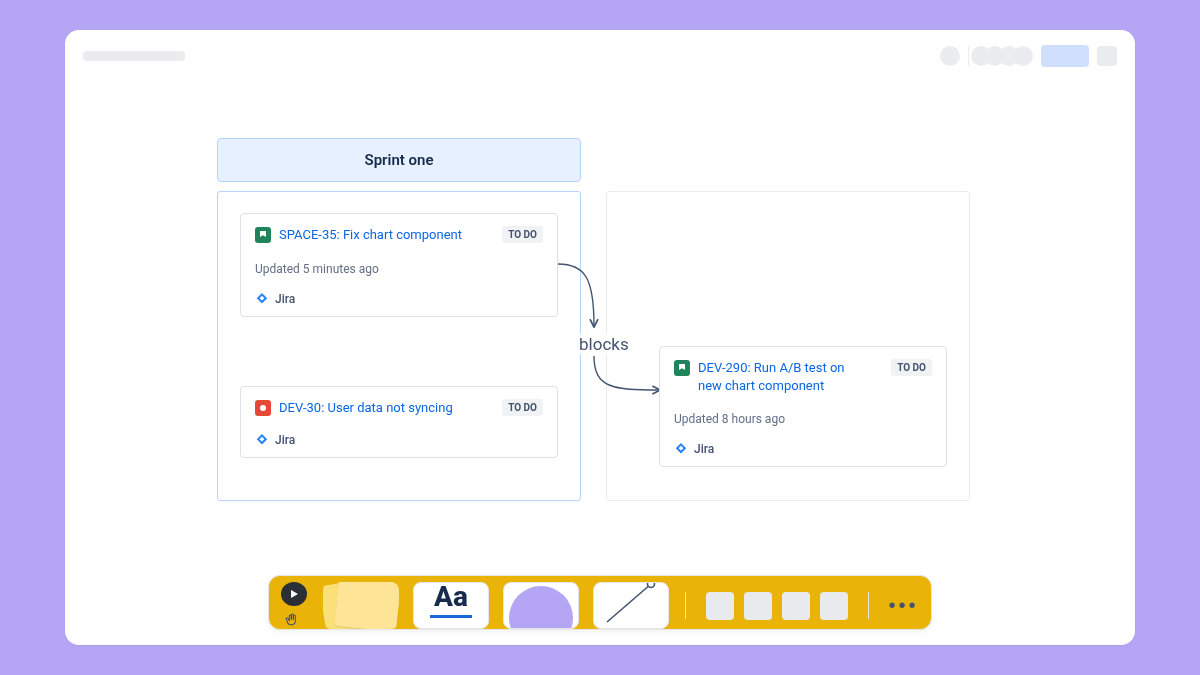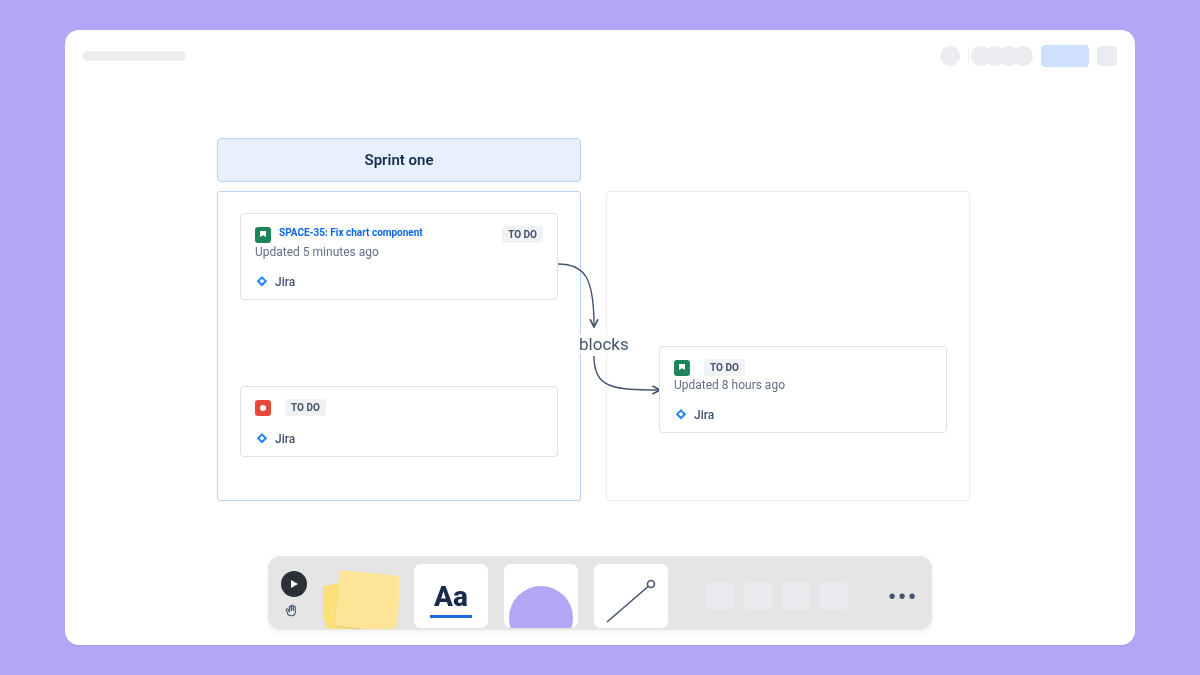--- a/index.html
+++ b/index.html
@@ -93,40 +93,40 @@
     position: absolute;
     width: 318px;
     background: #fff;
     border: 1px solid #dfe1e6;
     border-radius: 4px;
     padding: 12px 14px 10px 14px;
   }
   .card .title-row { display: flex; align-items: flex-start; gap: 8px; }
   .card .title-row .title {
     color: #0c66e4;
-    font-weight: 700;
-    font-size: 10px;
+    font-weight: 400;
+    font-size: 13px;
     line-height: 1.35;
     flex: 1;
     display: block;
   }
   .card .title-row .badge {
     background: #f1f2f4;
     color: #44546f;
     font-size: 10px;
     font-weight: 700;
     padding: 3px 6px;
     border-radius: 3px;
     white-space: nowrap;
-    margin-left: 6px;
+    margin-left: 22px;
   }
   .card .meta {
     color: #626f86;
     font-size: 12px;
-    margin-top: 2px;
+    margin-top: 18px;
   }
   .card .src-row {
     margin-top: 16px;
     display: flex;
     align-items: center;
     gap: 6px;
     color: #44546f;
     font-size: 12px;
     font-weight: 500;
   }
@@ -156,22 +156,22 @@
   }
 
   
   .toolbar {
     position: absolute;
     bottom: 15px;
     left: 50%;
     transform: translateX(-50%);
     display: flex;
     align-items: stretch;
-    height: 74px;
-    background: #e5e5e5;
+    height: 55px;
+    background: #eab308;
     border: 1px solid #e5e7eb;
     border-radius: 12px;
     padding: 6px 10px 0 10px;
     gap: 14px;
     box-shadow: 0 2px 6px rgba(0,0,0,0.06);
   }
   .cursor-group {
     display: flex; flex-direction: column; justify-content: center; gap: 4px;
     padding: 0 2px;
   }
@@ -284,39 +284,41 @@
       </div>
     </div>
 
     <div class="card" style="left:175px; top:308px;">
       <div class="title-row">
         <span class="issue-icon bug">
           <svg width="10" height="10" viewBox="0 0 10 10">
               <circle cx="5" cy="5" r="3" fill="#fff"></circle>
             </svg>
         </span>
+        <span class="title">DEV-30: User data not syncing</span>
         <span class="badge">TO DO</span>
       </div>
       <div class="src-row">
         <span>
           <svg width="14" height="14" viewBox="0 0 32 32">
               <path fill="#2684ff" d="M15.9 2 4 14l12 12 12-12L15.9 2zm0 6.4 5.6 5.6-5.6 5.6L10.3 14l5.6-5.6z"></path>
             </svg>
         </span>
         <span>Jira</span>
       </div>
     </div>
 
     <div class="card" style="left:594px; top:268px; width:288px;">
       <div class="title-row">
         <span class="issue-icon story">
           <svg width="10" height="10" viewBox="0 0 10 10">
               <path d="M2 1 H8 V7 L5 5.3 L2 7 Z" fill="#fff"></path>
             </svg>
         </span>
+        <span class="title">DEV-290: Run A/B test on new chart component</span>
         <span class="badge">TO DO</span>
       </div>
       <div class="meta">Updated 8 hours ago</div>
       <div class="src-row">
         <span>
           <svg width="14" height="14" viewBox="0 0 32 32">
               <path fill="#2684ff" d="M15.9 2 4 14l12 12 12-12L15.9 2zm0 6.4 5.6 5.6-5.6 5.6L10.3 14l5.6-5.6z"></path>
             </svg>
         </span>
         <span>Jira</span>

